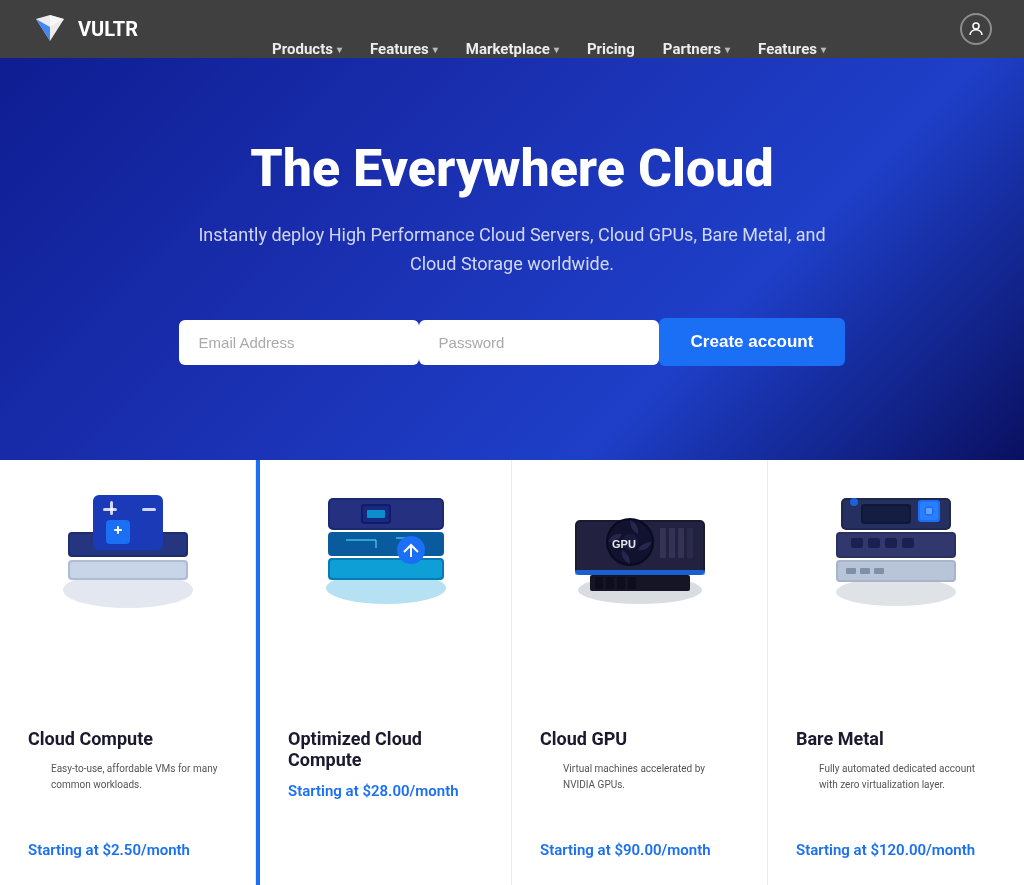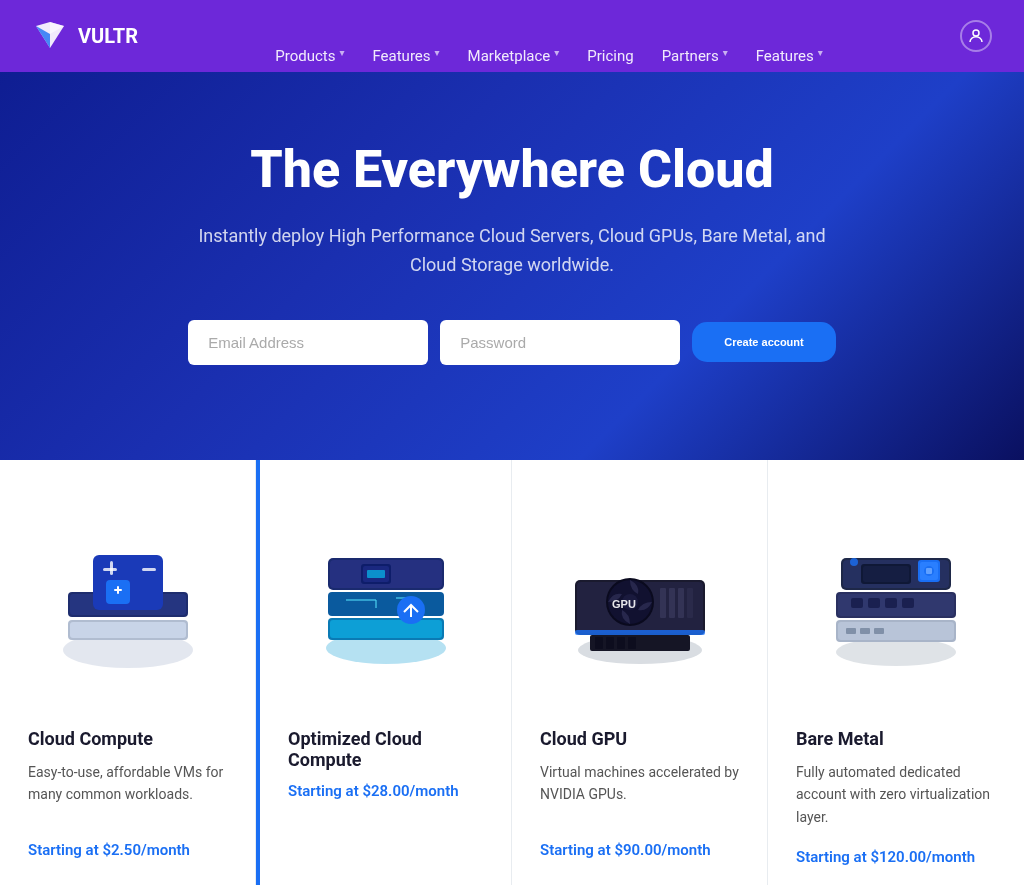--- a/index.html
+++ b/index.html
@@ -1,37 +1,37 @@
 <!DOCTYPE html>
 <html><head>
   <meta charset="utf-8">
   <style>
     * { margin: 0; padding: 0; box-sizing: border-box; }
     body { font-family: -apple-system, BlinkMacSystemFont, 'Segoe UI', Roboto, sans-serif; background: #f0f4f8; }
 
     
     nav {
       position: fixed; top: 0; left: 0; right: 0; z-index: 100;
-      background: #6d28d9;
+      background: #404040;
       display: flex; align-items: center; justify-content: space-between;
-      padding: 0 32px; height: 72px;
+      padding: 0 32px; height: 58px;
     }
     .nav-logo {
       display: flex; align-items: center; gap: 10px;
       color: white; font-size: 20px; font-weight: 700; text-decoration: none;
     }
     .logo-icon {
       width: 36px; height: 36px;
     }
     .nav-links {
       display: flex; align-items: center; gap: 4px;
     }
     .nav-item {
-      color: rgba(255,255,255,0.9); font-size: 15px; font-weight: 400;
-      padding: 8px 12px; cursor: pointer; display: flex; align-items: flex-start; gap: 4px;
+      color: rgba(255,255,255,0.9); font-size: 15px; font-weight: 700;
+      padding: 8px 12px; cursor: pointer; display: flex; align-items: center; gap: 4px;
       border-radius: 4px; transition: background 0.2s; margin-top: 40px;
     }
     .nav-chevron { font-size: 10px; opacity: 0.7; }
     .nav-user-icon {
       width: 32px; height: 32px; border-radius: 50%; border: 2px solid rgba(255,255,255,0.4);
       display: flex; align-items: center; justify-content: center; color: white; cursor: pointer;
     }
 
     
     .hero {
@@ -42,59 +42,59 @@
       text-align: center;
     }
     .hero-inner { max-width: 860px; padding: 60px 24px 70px; }
     .hero-title {
       color: white; font-size: 52px; font-weight: 800; line-height: 1.1; margin-bottom: 24px;
     }
     .hero-subtitle {
       color: rgba(255,255,255,0.8); font-size: 18px; line-height: 1.6; margin-bottom: 40px; max-width: 640px; margin-left: auto; margin-right: auto;
     }
     .hero-form {
-      display: flex; gap: 12px; justify-content: center; align-items: center; flex-wrap: wrap;
+      display: flex; justify-content: center; align-items: center; flex-wrap: wrap;
     }
     .hero-input {
       padding: 14px 20px; border-radius: 6px; border: none; font-size: 15px;
       width: 240px; background: white; color: #333; outline: none;
     }
     .hero-input::placeholder { color: #aaa; }
     .hero-btn {
-      padding: 14px 32px; background: #1a6ff4; color: white; font-size: 11px; font-weight: 600;
-      border: none; border-radius: 15px; cursor: pointer; white-space: nowrap;
+      padding: 14px 32px; background: #1a6ff4; color: white; font-size: 17px; font-weight: 600;
+      border: none; border-radius: 6px; cursor: pointer; white-space: nowrap;
       transition: background 0.2s;
     }
 
     
     .cards-section {
       background: white;
       padding: 0 0 40px;
     }
     .cards-grid {
       display: grid; grid-template-columns: repeat(4, 1fr);
       gap: 0;
       max-width: 1024px; margin: 0 auto;
     }
     .card {
       background: white; padding: 0 28px 32px;
       border-right: 1px solid #e8ecf0;
       position: relative;
     }
     .card:last-child { border-right: none; }
     .card-image-area {
-      height: 220px; display: flex; align-items: flex-end; justify-content: center;
+      height: 220px; display: flex; align-items: flex-start; justify-content: center;
       margin-bottom: 16px;
     }
 
     .card-title {
       font-size: 18px; font-weight: 700; color: #1a1a2e; margin-bottom: 12px; margin-top: 48px;
     }
     .card-desc {
-      font-size: 14px; color: #555; line-height: 1.6; margin-bottom: 20px; min-height: 60px;
+      font-size: 10px; color: #555; line-height: 1.6; margin-bottom: 20px; min-height: 60px; margin-left: 23px;
     }
     .card-price {
       color: #1a6ff4; font-size: 15px; font-weight: 600; cursor: pointer;
     }
 
     
     .card:nth-child(2) { border-left: 4px solid #1a6ff4; }
 
     
     .card-svg { width: 160px; height: 160px; }

